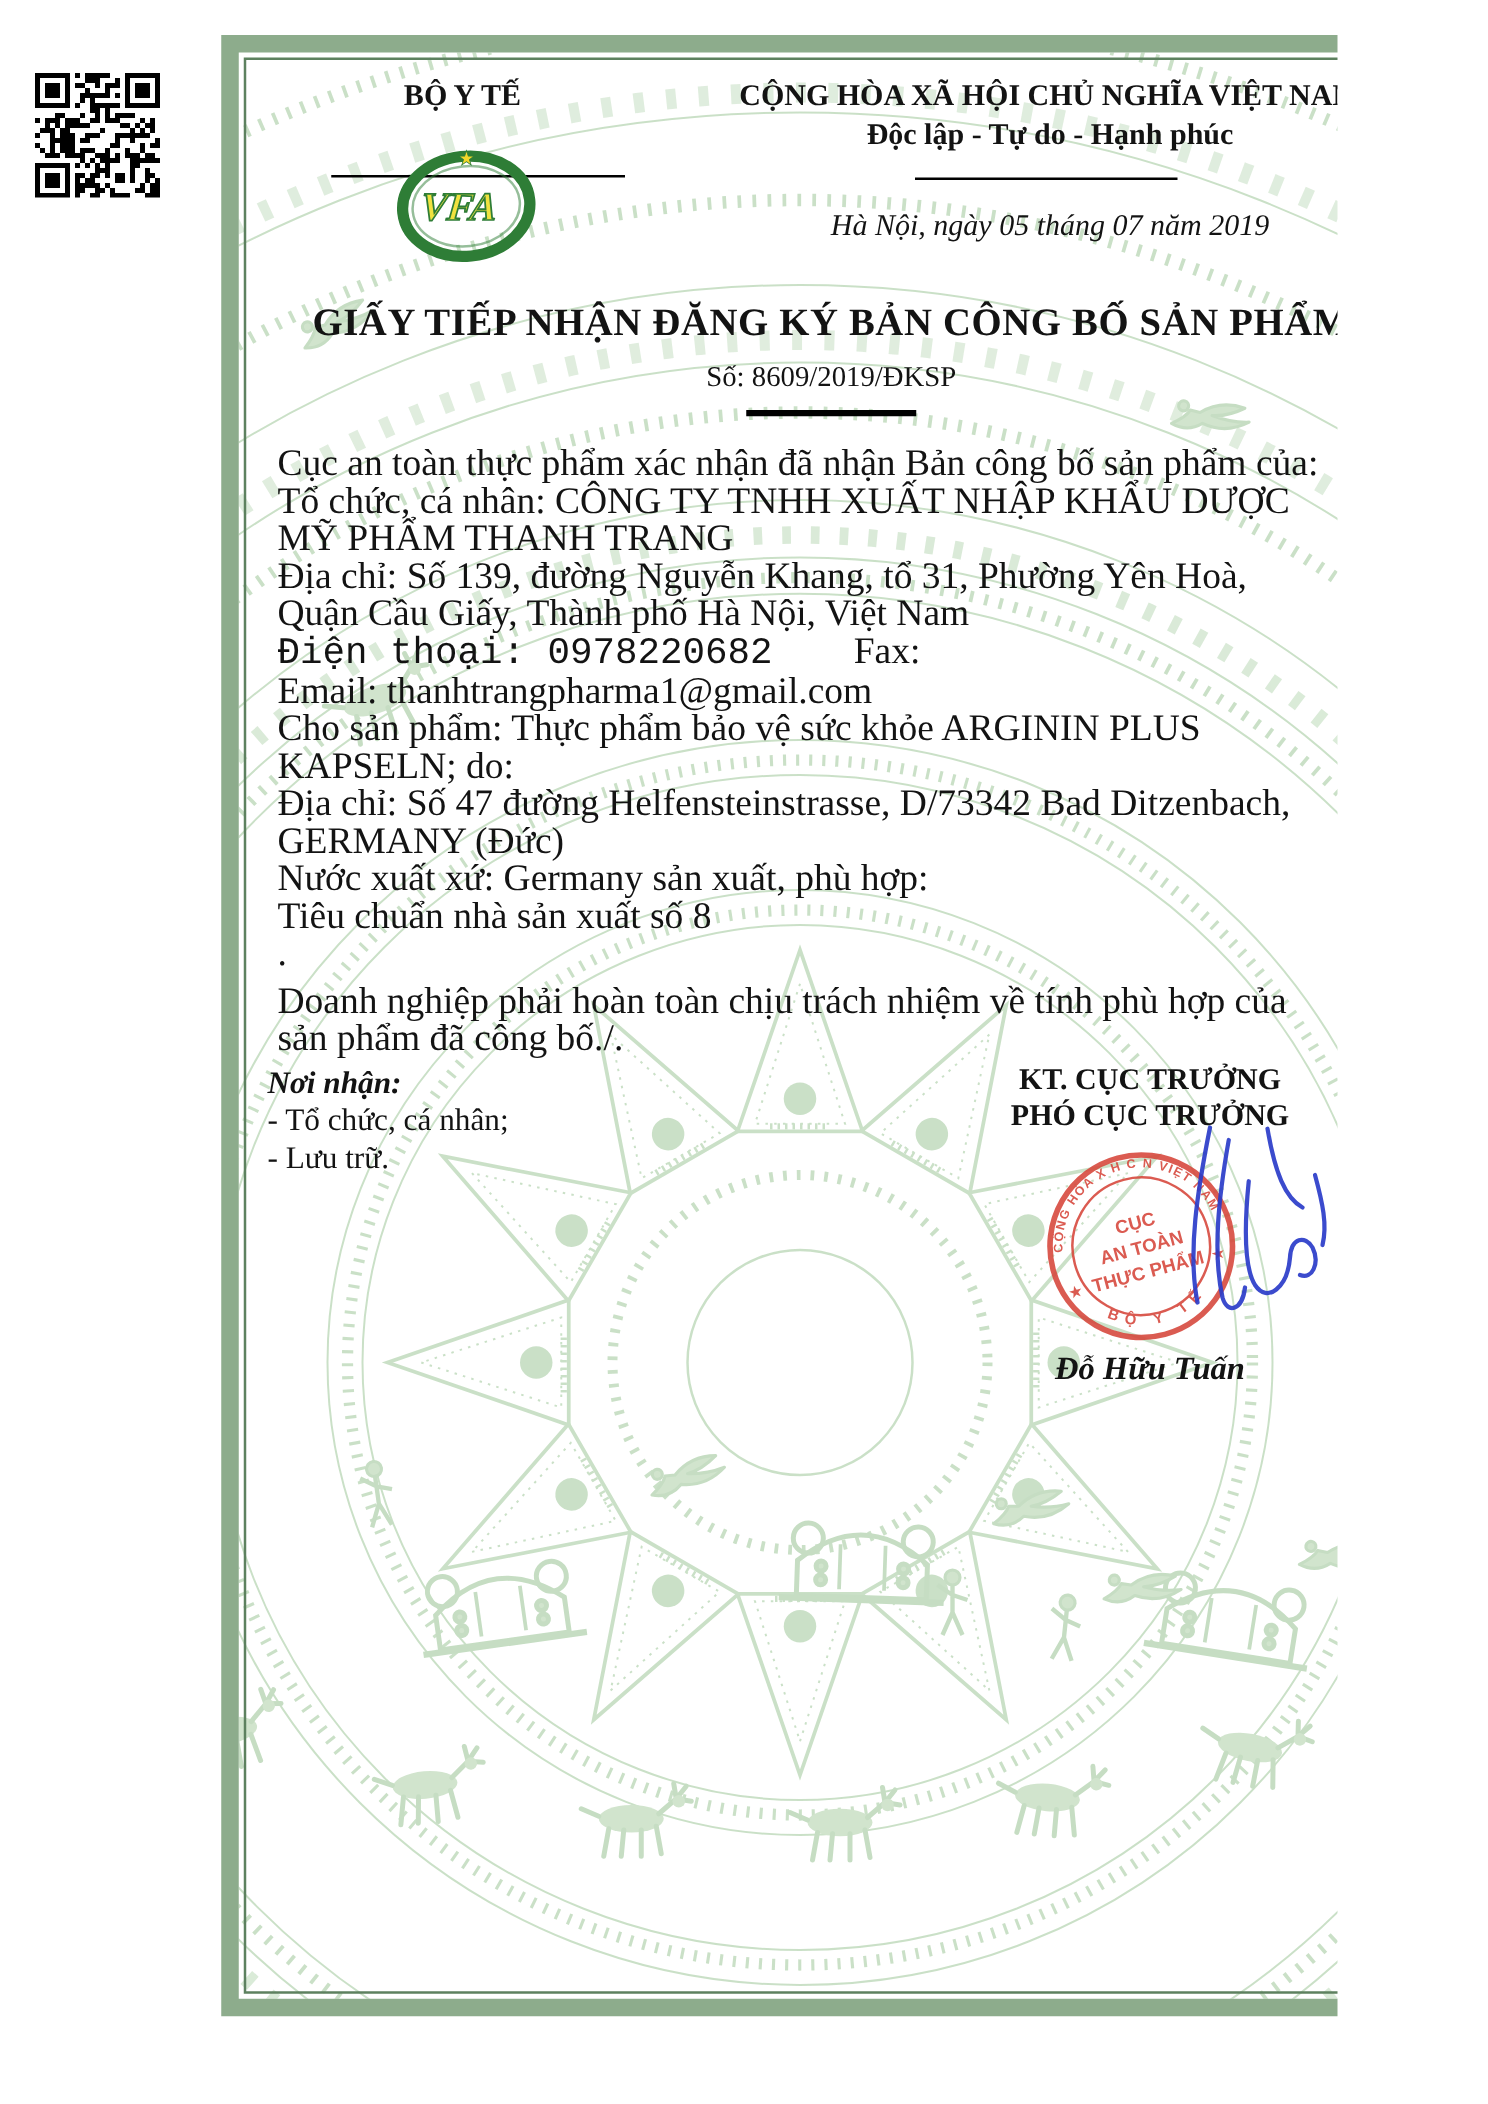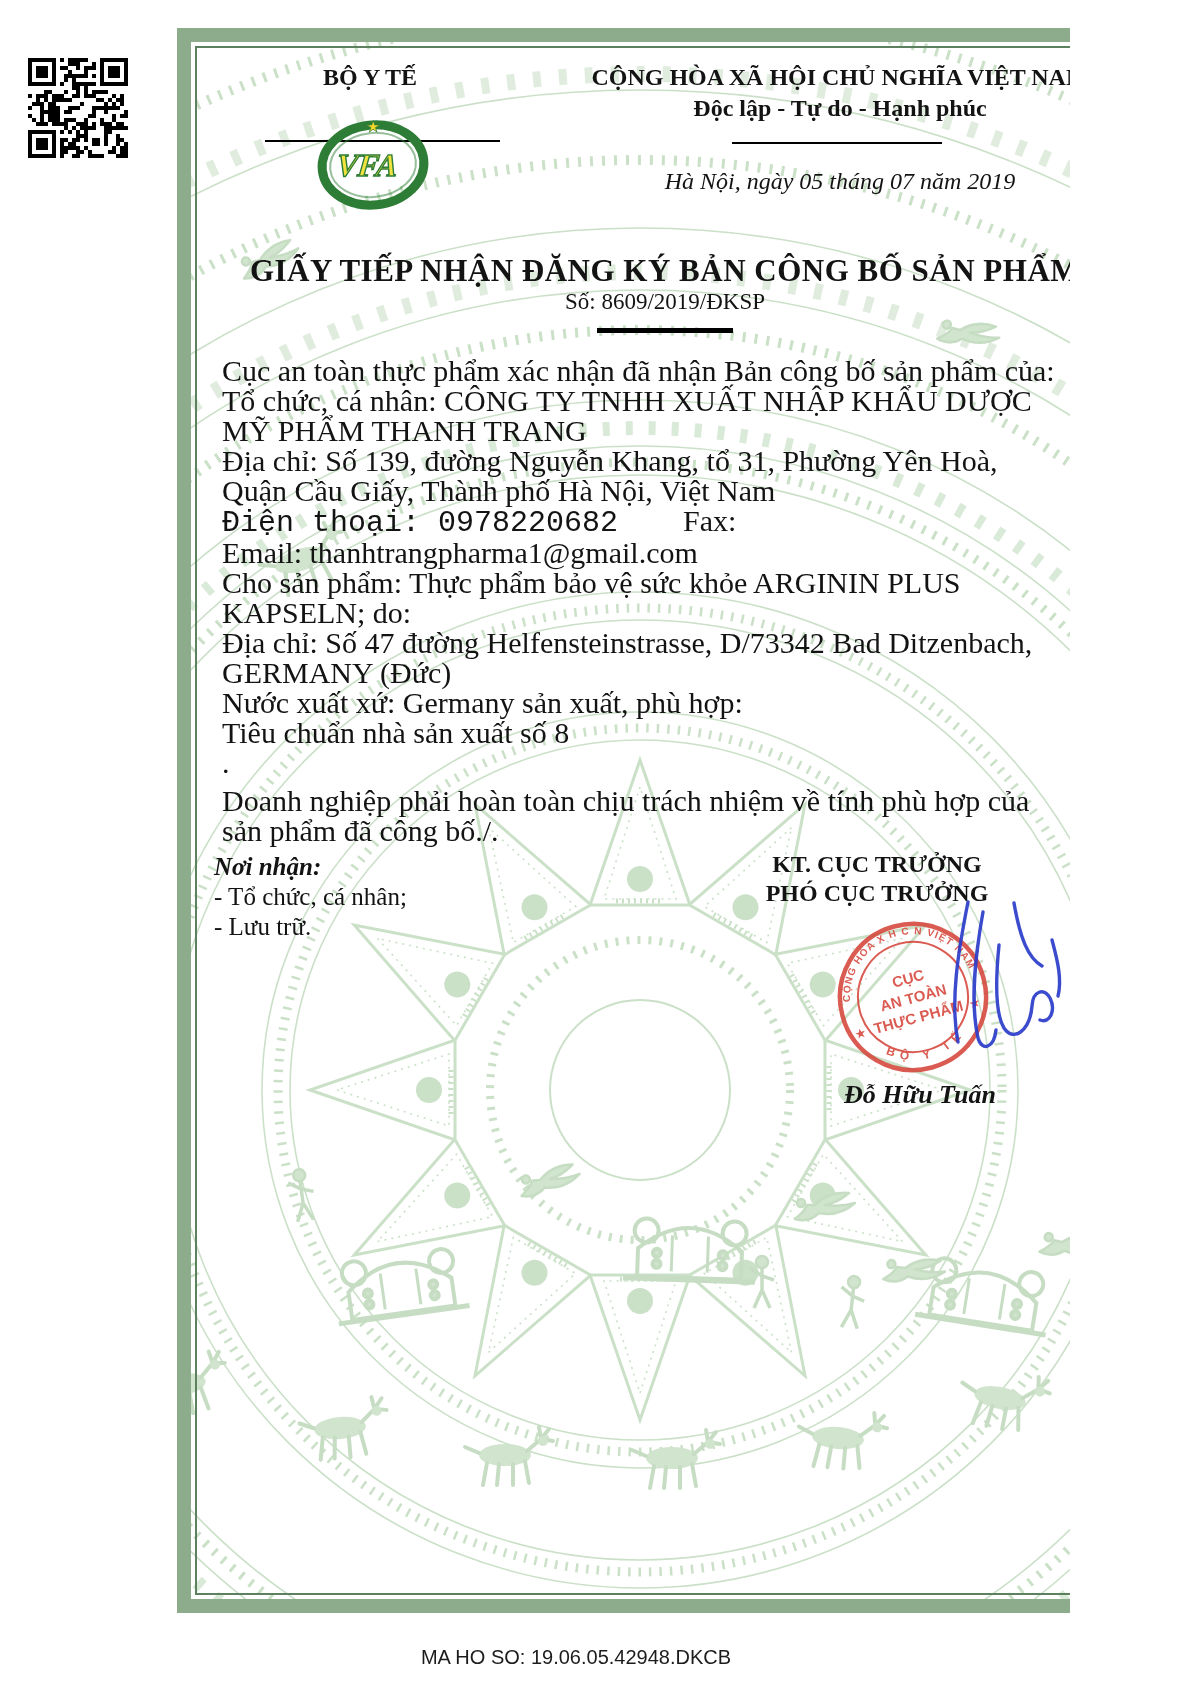--- a/index.html
+++ b/index.html
@@ -10,32 +10,32 @@
   
   .border-band{position:absolute;left:177px;top:28px;width:980px;height:1585px;
                border:14px solid #8dac8c;box-sizing:border-box;}
   .border-line{position:absolute;left:195px;top:46px;width:944px;height:1549px;
                border:2px solid #5d815f;box-sizing:border-box;}
   
   .hl{left:160px;top:62px;width:420px;text-align:center;font-weight:bold;font-size:24px;line-height:31px;}
   .hr{left:580px;top:62px;width:520px;text-align:center;font-weight:bold;font-size:24px;line-height:31px;}
   .rule{position:absolute;background:#000;height:2px;}
   .dateline{left:580px;top:168px;width:520px;text-align:center;font-style:italic;font-weight:normal;font-size:24px;}
-  .doc-title{left:190px;top:253px;width:950px;text-align:center;font-weight:bold;font-size:31px;letter-spacing:.5px;}
+  .doc-title{left:190px;top:240px;width:950px;text-align:center;font-weight:bold;font-size:31px;letter-spacing:.5px;}
   .doc-number{left:190px;top:289px;width:950px;text-align:center;font-size:23px;}
   .title-rule{left:597px;top:328px;width:136px;height:5px;background:#000;}
   
   .body-block{left:222px;top:356px;width:836px;font-size:30px;line-height:30px;}
   .body-block p{margin:0;}
   .phone-row span.ph{display:inline-block;width:461px;font-family:Liberation Mono, monospace;}
   .resp{margin-top:8px !important;}
   
   .recipients{left:214px;top:852px;font-size:25px;line-height:30px;}
   .recipients .lbl{font-weight:bold;font-style:italic;}
-  .sign-titles{left:746px;top:850px;width:262px;text-align:center;font-weight:bold;font-size:24px;line-height:29px;}
+  .sign-titles{left:789px;top:850px;width:262px;text-align:center;font-weight:bold;font-size:24px;line-height:29px;}
   .signer{left:789px;top:1080px;width:262px;text-align:center;font-weight:bold;font-size:26px;font-style:italic;}
   .ma-ho-so{left:176px;top:1646px;width:800px;text-align:center;
             font-family:"Liberation Sans","DejaVu Sans",sans-serif;font-size:20px;color:#1c1c1c;}
 </style>
 </head>
 <body>
 
 <div class="page">
 
   <svg class="abs" width="1190" height="1683" viewBox="0 0 1190 1683" style="left:0;top:0;">
@@ -447,15 +447,14 @@
       <path d="M 968 902 C 958 952, 950 1002, 958 1042"></path>
       <path d="M 983 912 C 975 957, 970 1002, 978 1038 C 982 1052, 994 1048, 996 1030"></path>
       <path d="M 999 945 C 995 985, 996 1015, 1004 1028 C 1014 1043, 1030 1030, 1032 1006 C 1033 990, 1044 988, 1050 998 C 1056 1010, 1050 1024, 1040 1020"></path>
       <path d="M 1014 903 C 1020 938, 1028 958, 1042 966"></path>
       <path d="M 1052 940 C 1058 962, 1062 980, 1058 996"></path>
     </g>
   </svg>
 
   <div class="abs signer">Đỗ Hữu Tuấn</div>
 
-  <div class="abs ma-ho-so">MA HO SO: 19.06.05.42948.DKCB</div>
 
 </div>
 
 </body></html>

